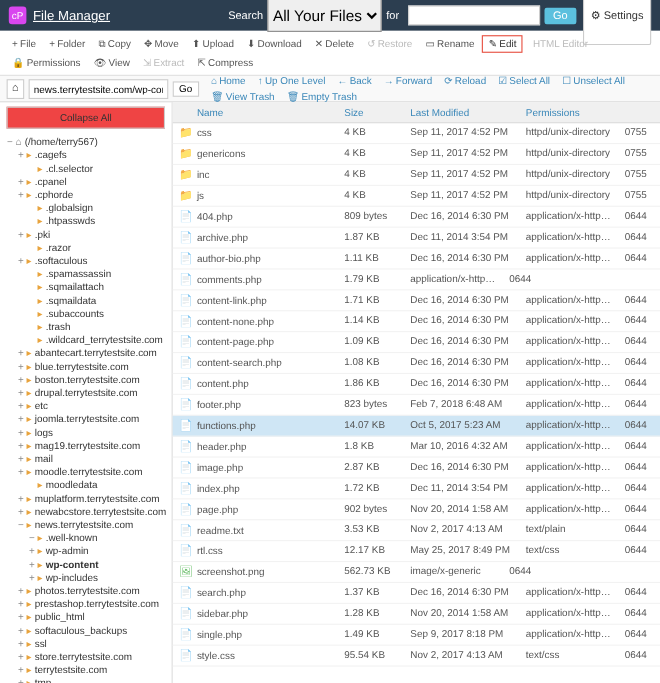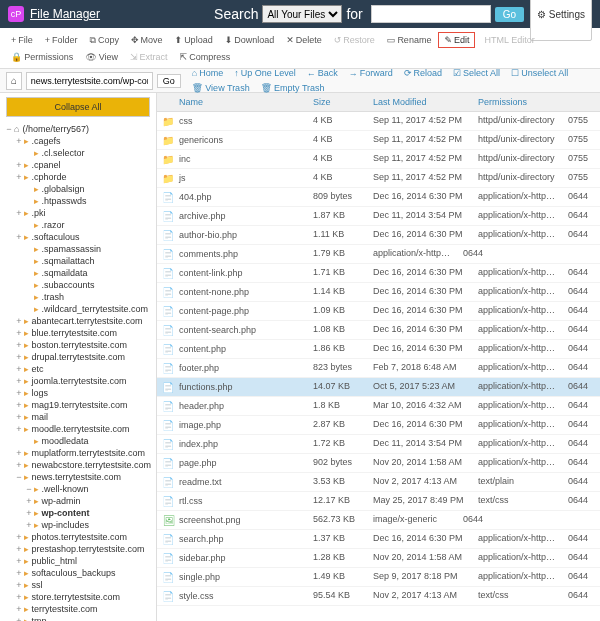--- a/index.html
+++ b/index.html
@@ -1,40 +1,40 @@
 <!DOCTYPE html>
 <html><head>
 <meta charset="utf-8">
 <style>
 * { box-sizing: border-box; margin: 0; padding: 0; }
 body { font-family: Arial, sans-serif; font-size: 10px; color: #333; background: #fff; width: 600px; }
 .header { background: #2c3e50; color: #fff; height: 28px; display: flex; align-items: center; padding: 0 8px; }
 .header .logo-icon { width: 16px; height: 16px; background: #d946ef; border-radius: 3px; display: inline-flex; align-items: center; justify-content: center; margin-right: 6px; font-size: 9px; color: #fff; }
 .header .title { font-size: 12px; flex: 0 0 auto; text-decoration: underline; }
 .header .spacer { flex: 1; }
-.header .search-label { font-size: 14px; margin-right: 4px; }
-.header select { font-size: 10px; height: 18px; border: 1px solid #888; }
+.header .search-label { font-size: 10px; margin-right: 4px; }
+.header select { font-size: 14px; height: 30px; border: 1px solid #888; }
 .header input { height: 18px; width: 120px; border: 1px solid #ccc; margin: 0 4px; font-size: 10px; padding: 0 4px; }
 .header .go-btn { background: #5bc0de; color: #fff; border: none; padding: 2px 8px; font-size: 10px; border-radius: 2px; cursor: pointer; }
 .header .settings-btn { background: #fff; color: #333; border: 1px solid #ccc; padding: 20px 6px; font-size: 10px; margin-left: 6px; border-radius: 2px; cursor: pointer; }
 .toolbar { background: #fff; border-bottom: 1px solid #ddd; padding: 4px 6px; display: flex; flex-wrap: wrap; gap: 2px; }
 .toolbar .tb-item { display: inline-flex; align-items: center; padding: 2px 5px; font-size: 9px; color: #555; cursor: pointer; }
 .toolbar .tb-item.disabled { color: #bbb; }
 .toolbar .tb-item .tb-icon { margin-right: 2px; font-size: 9px; }
 .toolbar .tb-item.highlighted { border: 1px solid #e74c3c; color: #333; }
 .toolbar2 { background: #f9f9f9; border-bottom: 1px solid #ddd; padding: 3px 6px; display: flex; align-items: center; height: 24px; }
 .toolbar2 .path-home { width: 20px; height: 18px; border: 1px solid #ccc; display: flex; align-items: center; justify-content: center; font-size: 10px; cursor: pointer; background: #fff; }
 .toolbar2 .path-input { flex: 0 0 115px; height: 18px; border: 1px solid #ccc; font-size: 9px; padding: 0 4px; margin: 0 4px; background: #fff; }
 .toolbar2 .go2 { border: 1px solid #ccc; padding: 1px 5px; font-size: 9px; background: #fff; cursor: pointer; }
 .toolbar2 .nav-right { display: flex; gap: 1px; margin-left: 6px; flex-wrap: wrap; }
 .toolbar2 .nav-item { color: #3a87b8; font-size: 9px; padding: 2px 5px; cursor: pointer; display: inline-flex; align-items: center; }
 .toolbar2 .nav-item .ni-icon { margin-right: 2px; }
 .main { display: flex; }
 .sidebar { width: 162px; border-right: 1px solid #ddd; padding: 4px 0; }
-.collapse-all { text-align: center; padding: 4px; border: 1px solid #ccc; margin: 0 6px 6px 6px; font-size: 9px; cursor: pointer; background: #eab308; }
+.collapse-all { text-align: center; padding: 4px; border: 1px solid #ccc; margin: 0 6px 6px 6px; font-size: 9px; cursor: pointer; background: #ef4444; }
 .tree { font-size: 9px; padding-left: 4px; }
 .tree .node { display: flex; align-items: center; padding: 1px 0; white-space: nowrap; overflow: hidden; }
 .tree .toggle { width: 10px; text-align: center; color: #888; cursor: pointer; font-size: 9px; }
 .tree .ticon { color: #e8a33d; margin-right: 3px; font-size: 9px; }
 .tree .ticon.home { color: #666; }
 .tree .tlabel { color: #333; cursor: pointer; }
 .tree .tlabel.bold { font-weight: bold; }
 .tree .lvl1 { padding-left: 10px; }
 .tree .lvl2 { padding-left: 20px; }
 .filelist { flex: 1; }

